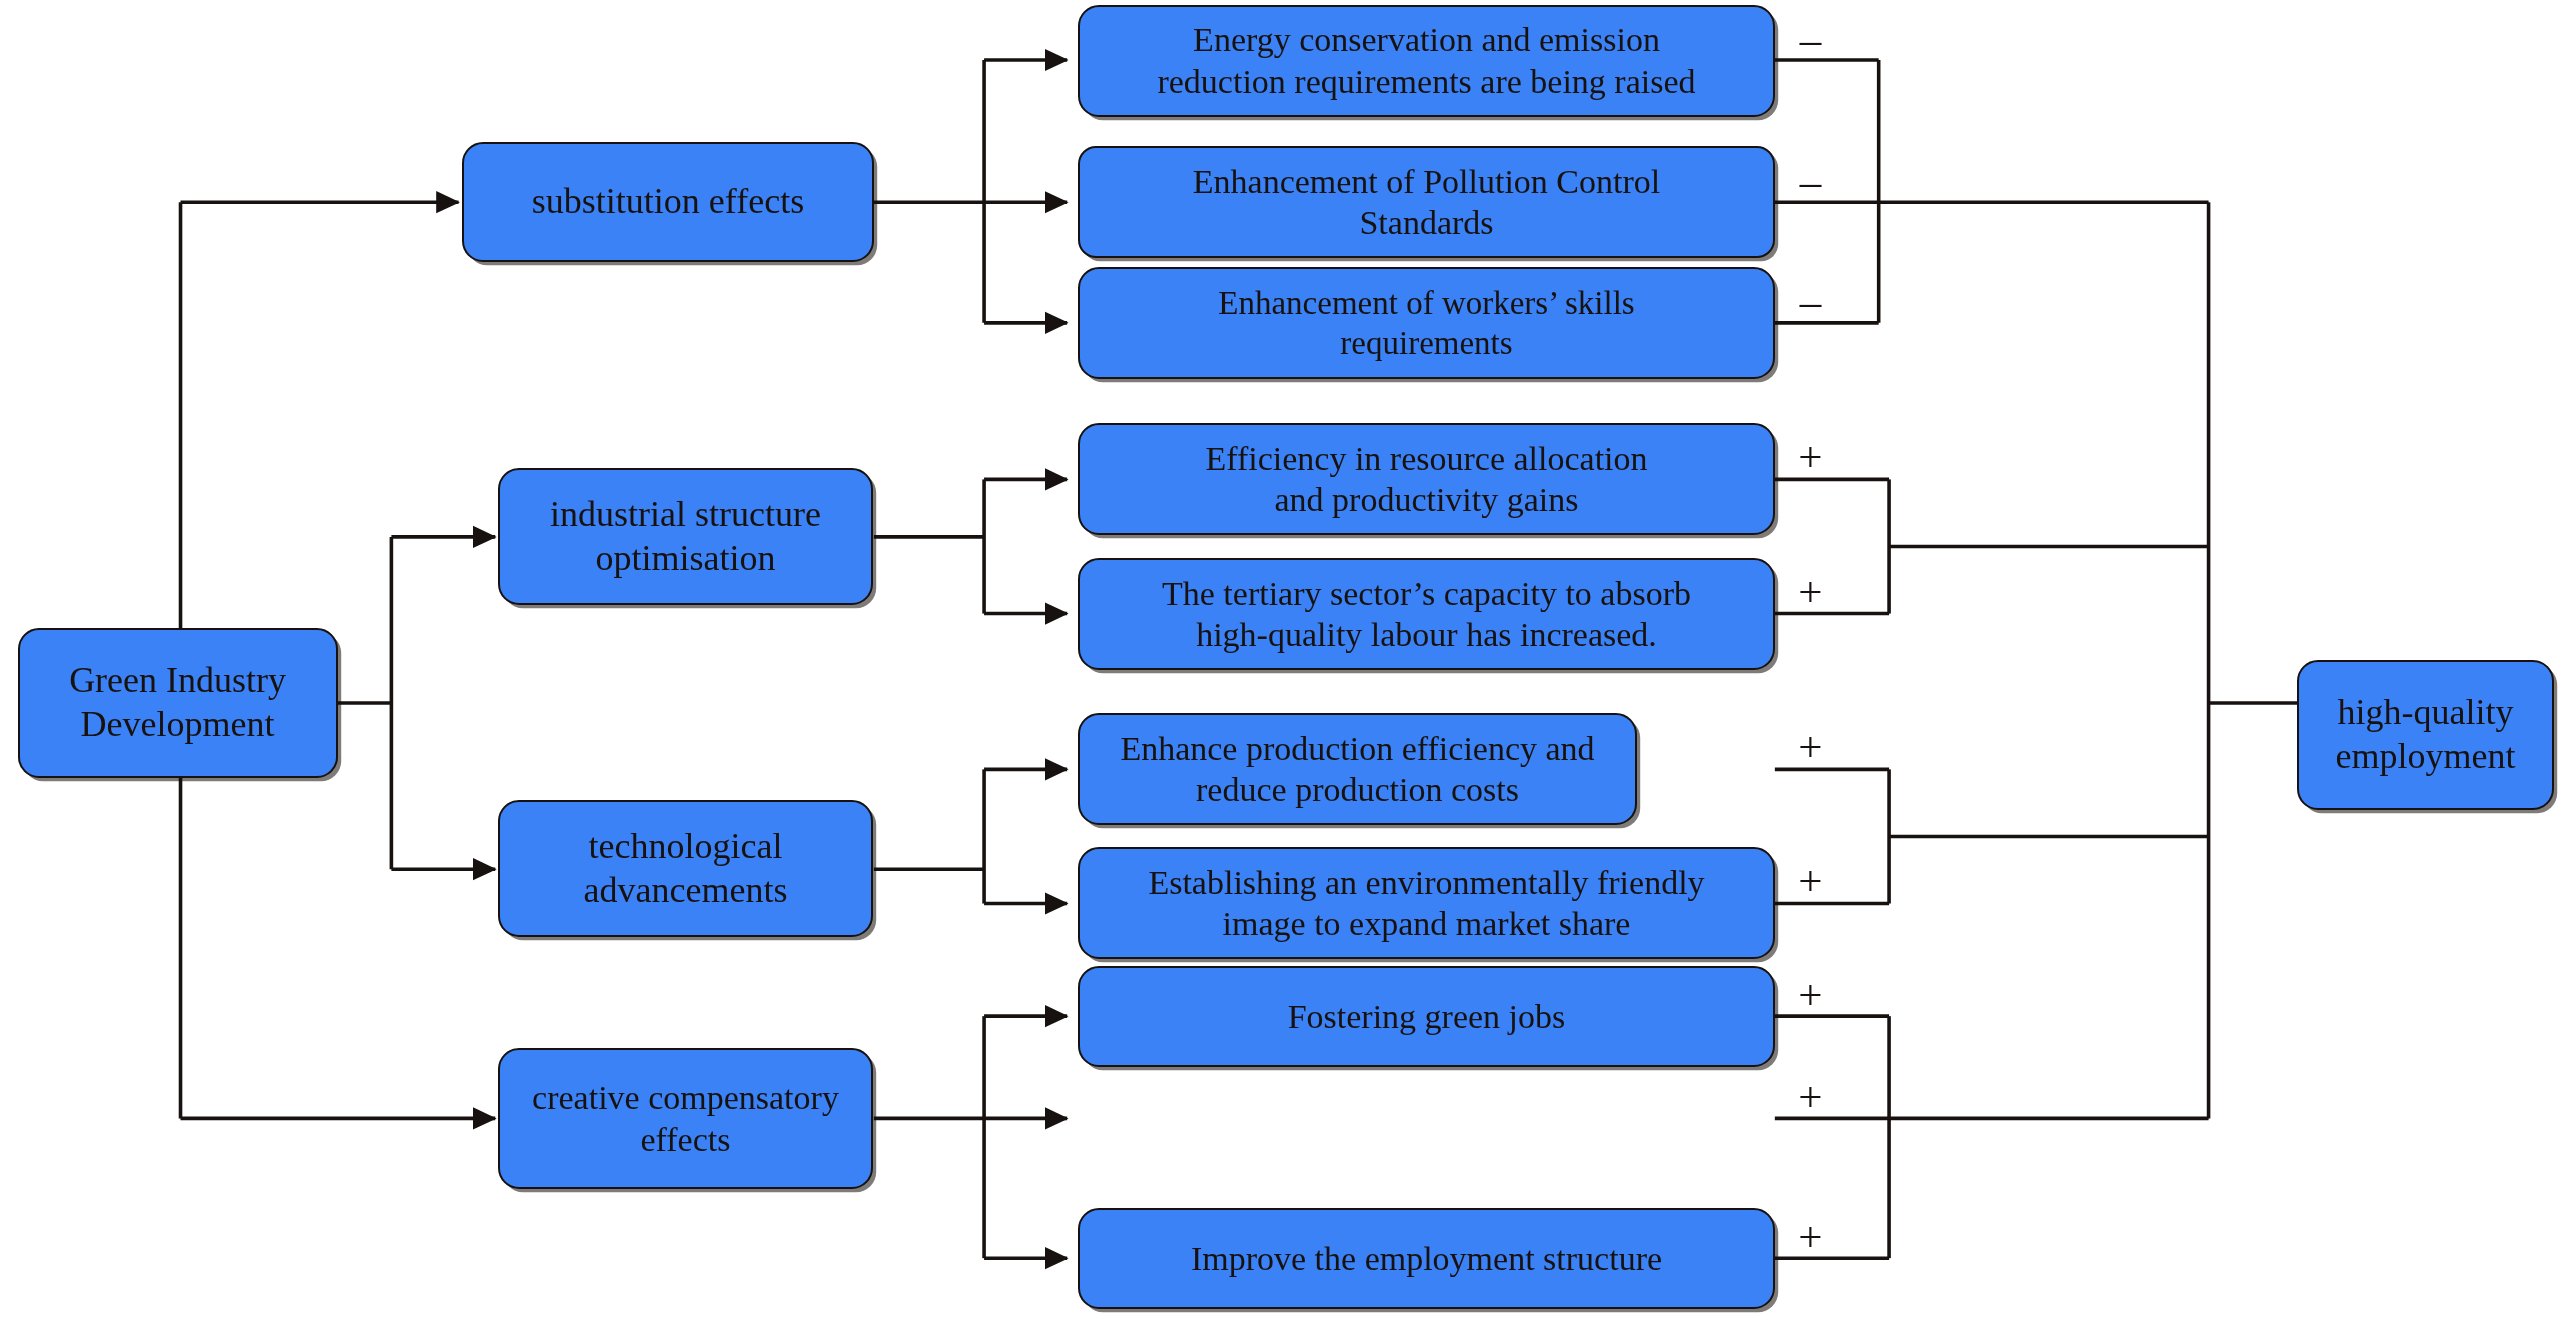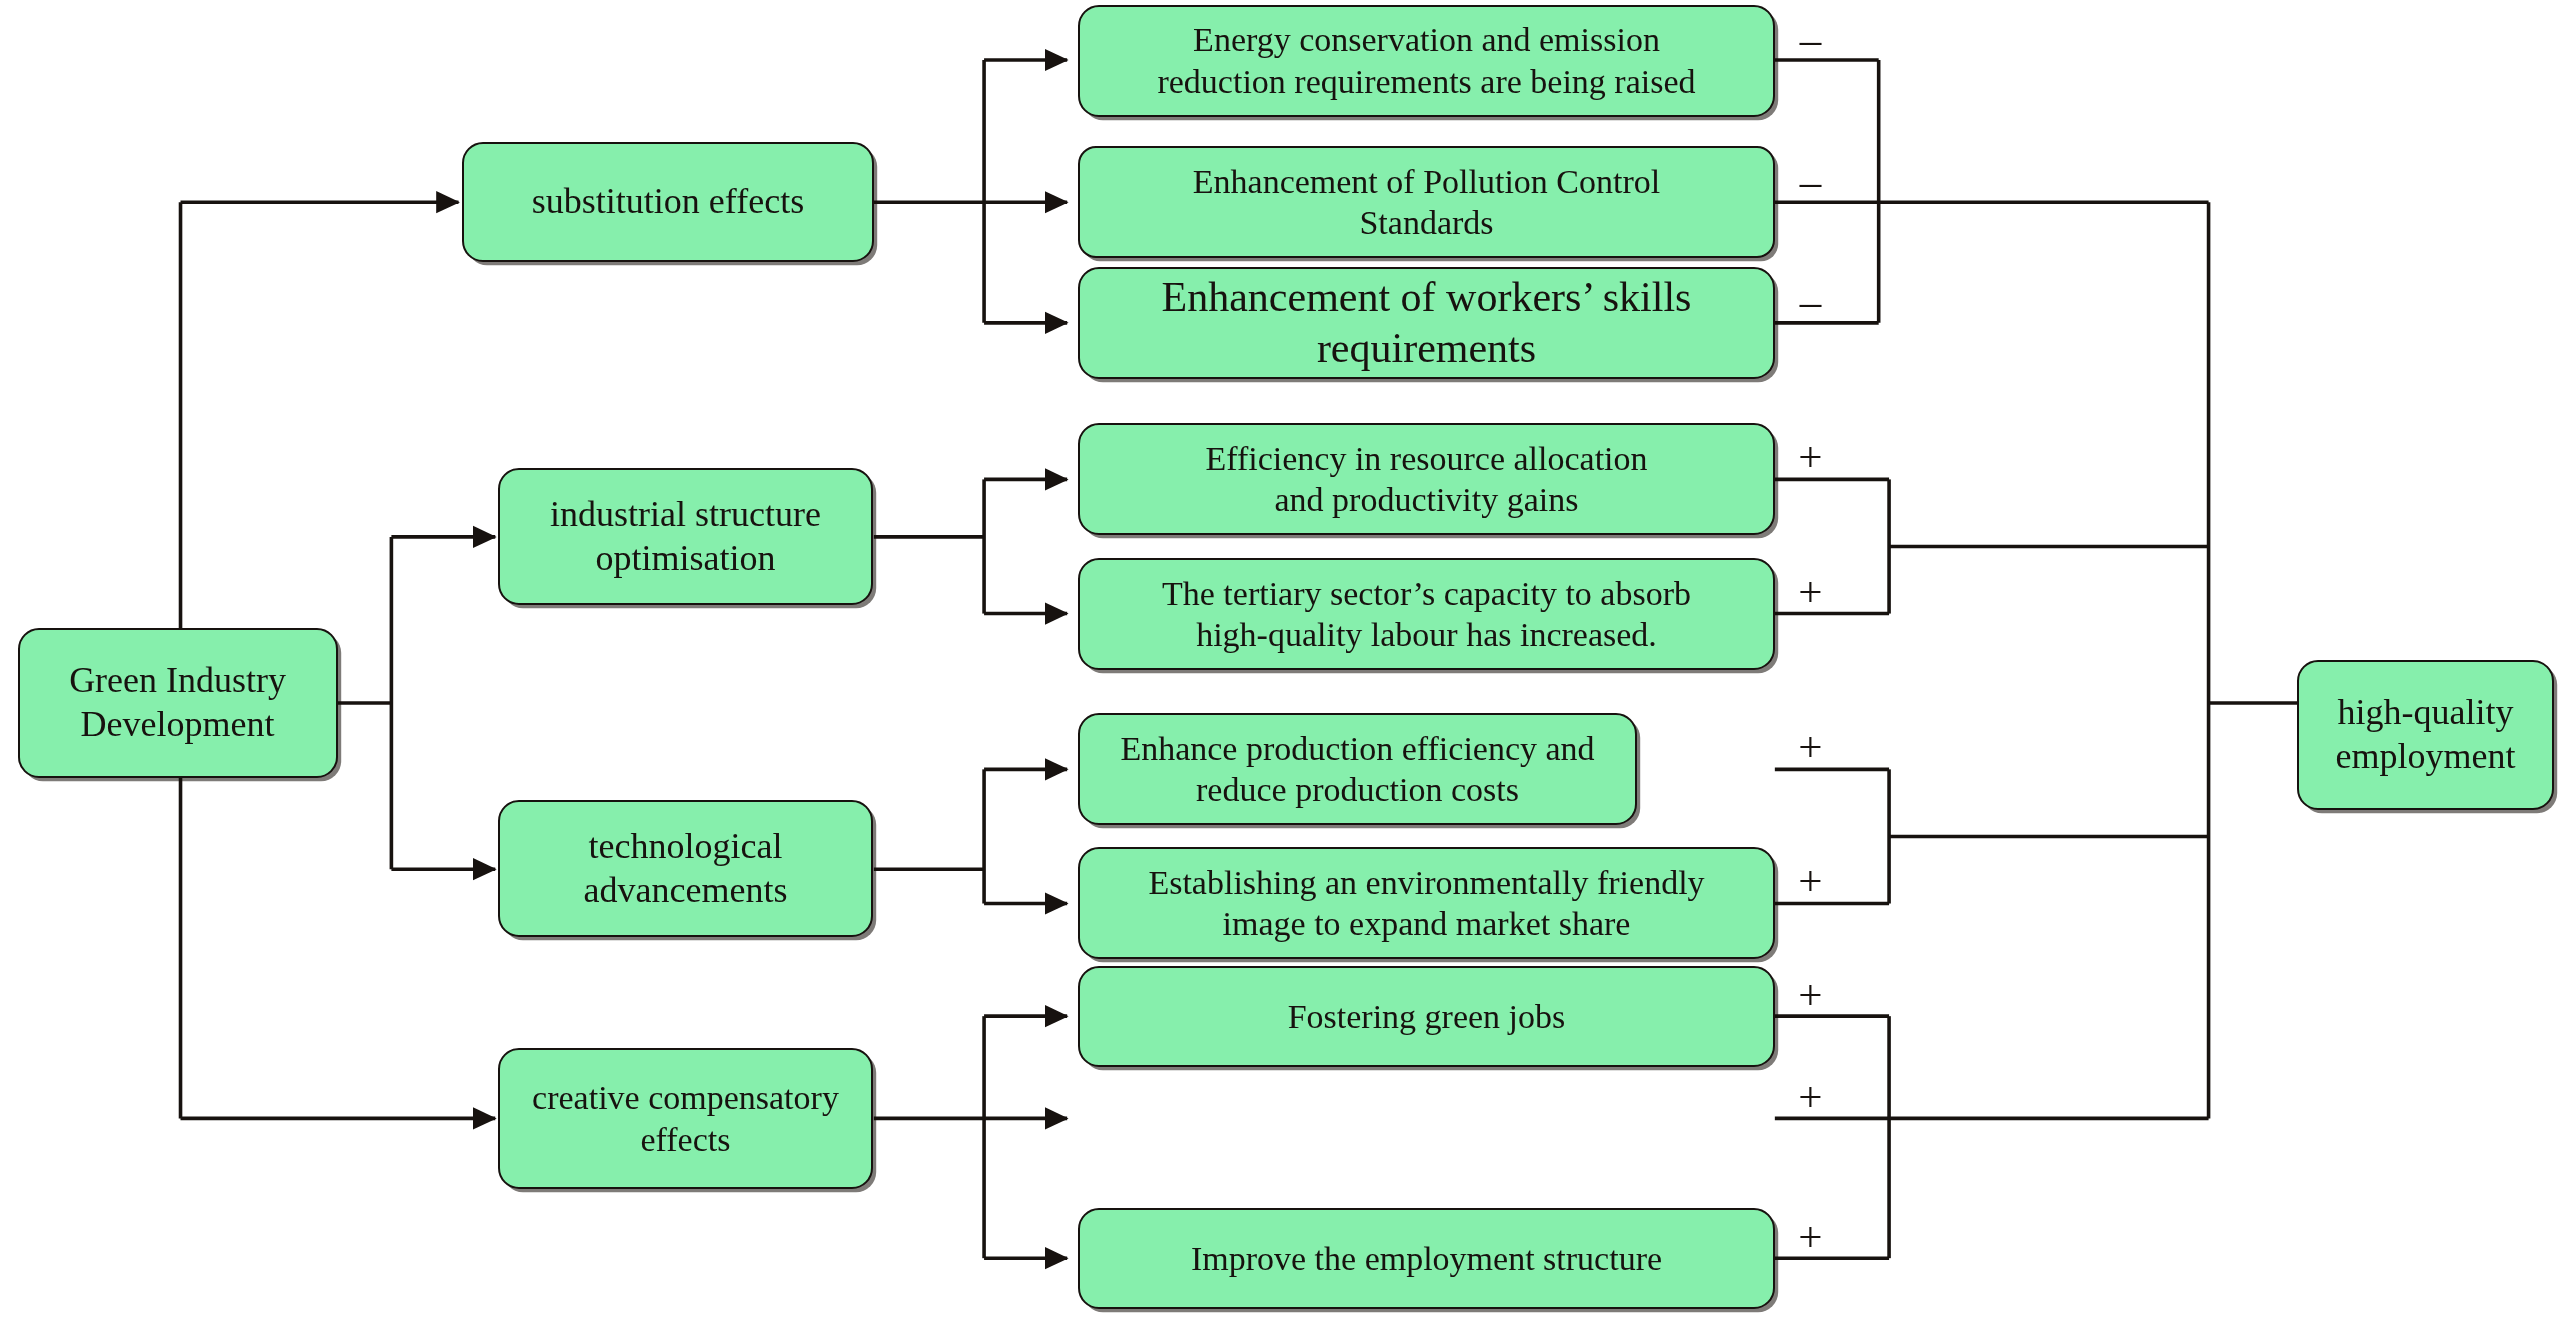--- a/index.html
+++ b/index.html
@@ -21,21 +21,21 @@
     position: absolute;
     left: 0;
     top: 0;
     width: 2576px;
     height: 1327px;
     pointer-events: none;
   }
   .node {
     position: absolute;
     box-sizing: border-box;
-    background: #86efac;
+    background: #3b82f6;
     border: 2.4px solid #17120f;
     border-radius: 21px;
     display: flex;
     align-items: center;
     justify-content: center;
     text-align: center;
     color: #17120f;
     line-height: 1.22;
     padding: 4.8px 11.2px;
     box-shadow: 4px 4px 0 -0.8px rgba(20,14,10,0.55);
@@ -160,21 +160,21 @@
 reduction requirements are being raised</span>
   </div>
   <div class="sign" style="left:1788px; top:17.6px;">–</div>
 
   <div class="node" style="left:1078px; top:146px; width:697px; height:112px; font-size:34px;border-radius:18px;">
     <span class="label">Enhancement of Pollution Control
 Standards</span>
   </div>
   <div class="sign" style="left:1788px; top:160px;">–</div>
 
-  <div class="node" style="left:1078px; top:267px; width:697px; height:112px; font-size:42px;align-items:center;">
+  <div class="node" style="left:1078px; top:267px; width:697px; height:112px; font-size:33px;align-items:center;">
     <span class="label">Enhancement of workers’ skills
 requirements</span>
   </div>
   <div class="sign" style="left:1788px; top:280px;">–</div>
 
   <div class="node" style="left:1078px; top:423px; width:697px; height:112px; font-size:34px;">
     <span class="label">Efficiency in resource allocation
 and productivity gains</span>
   </div>
   <div class="sign" style="left:1788px; top:435px;">+</div>

